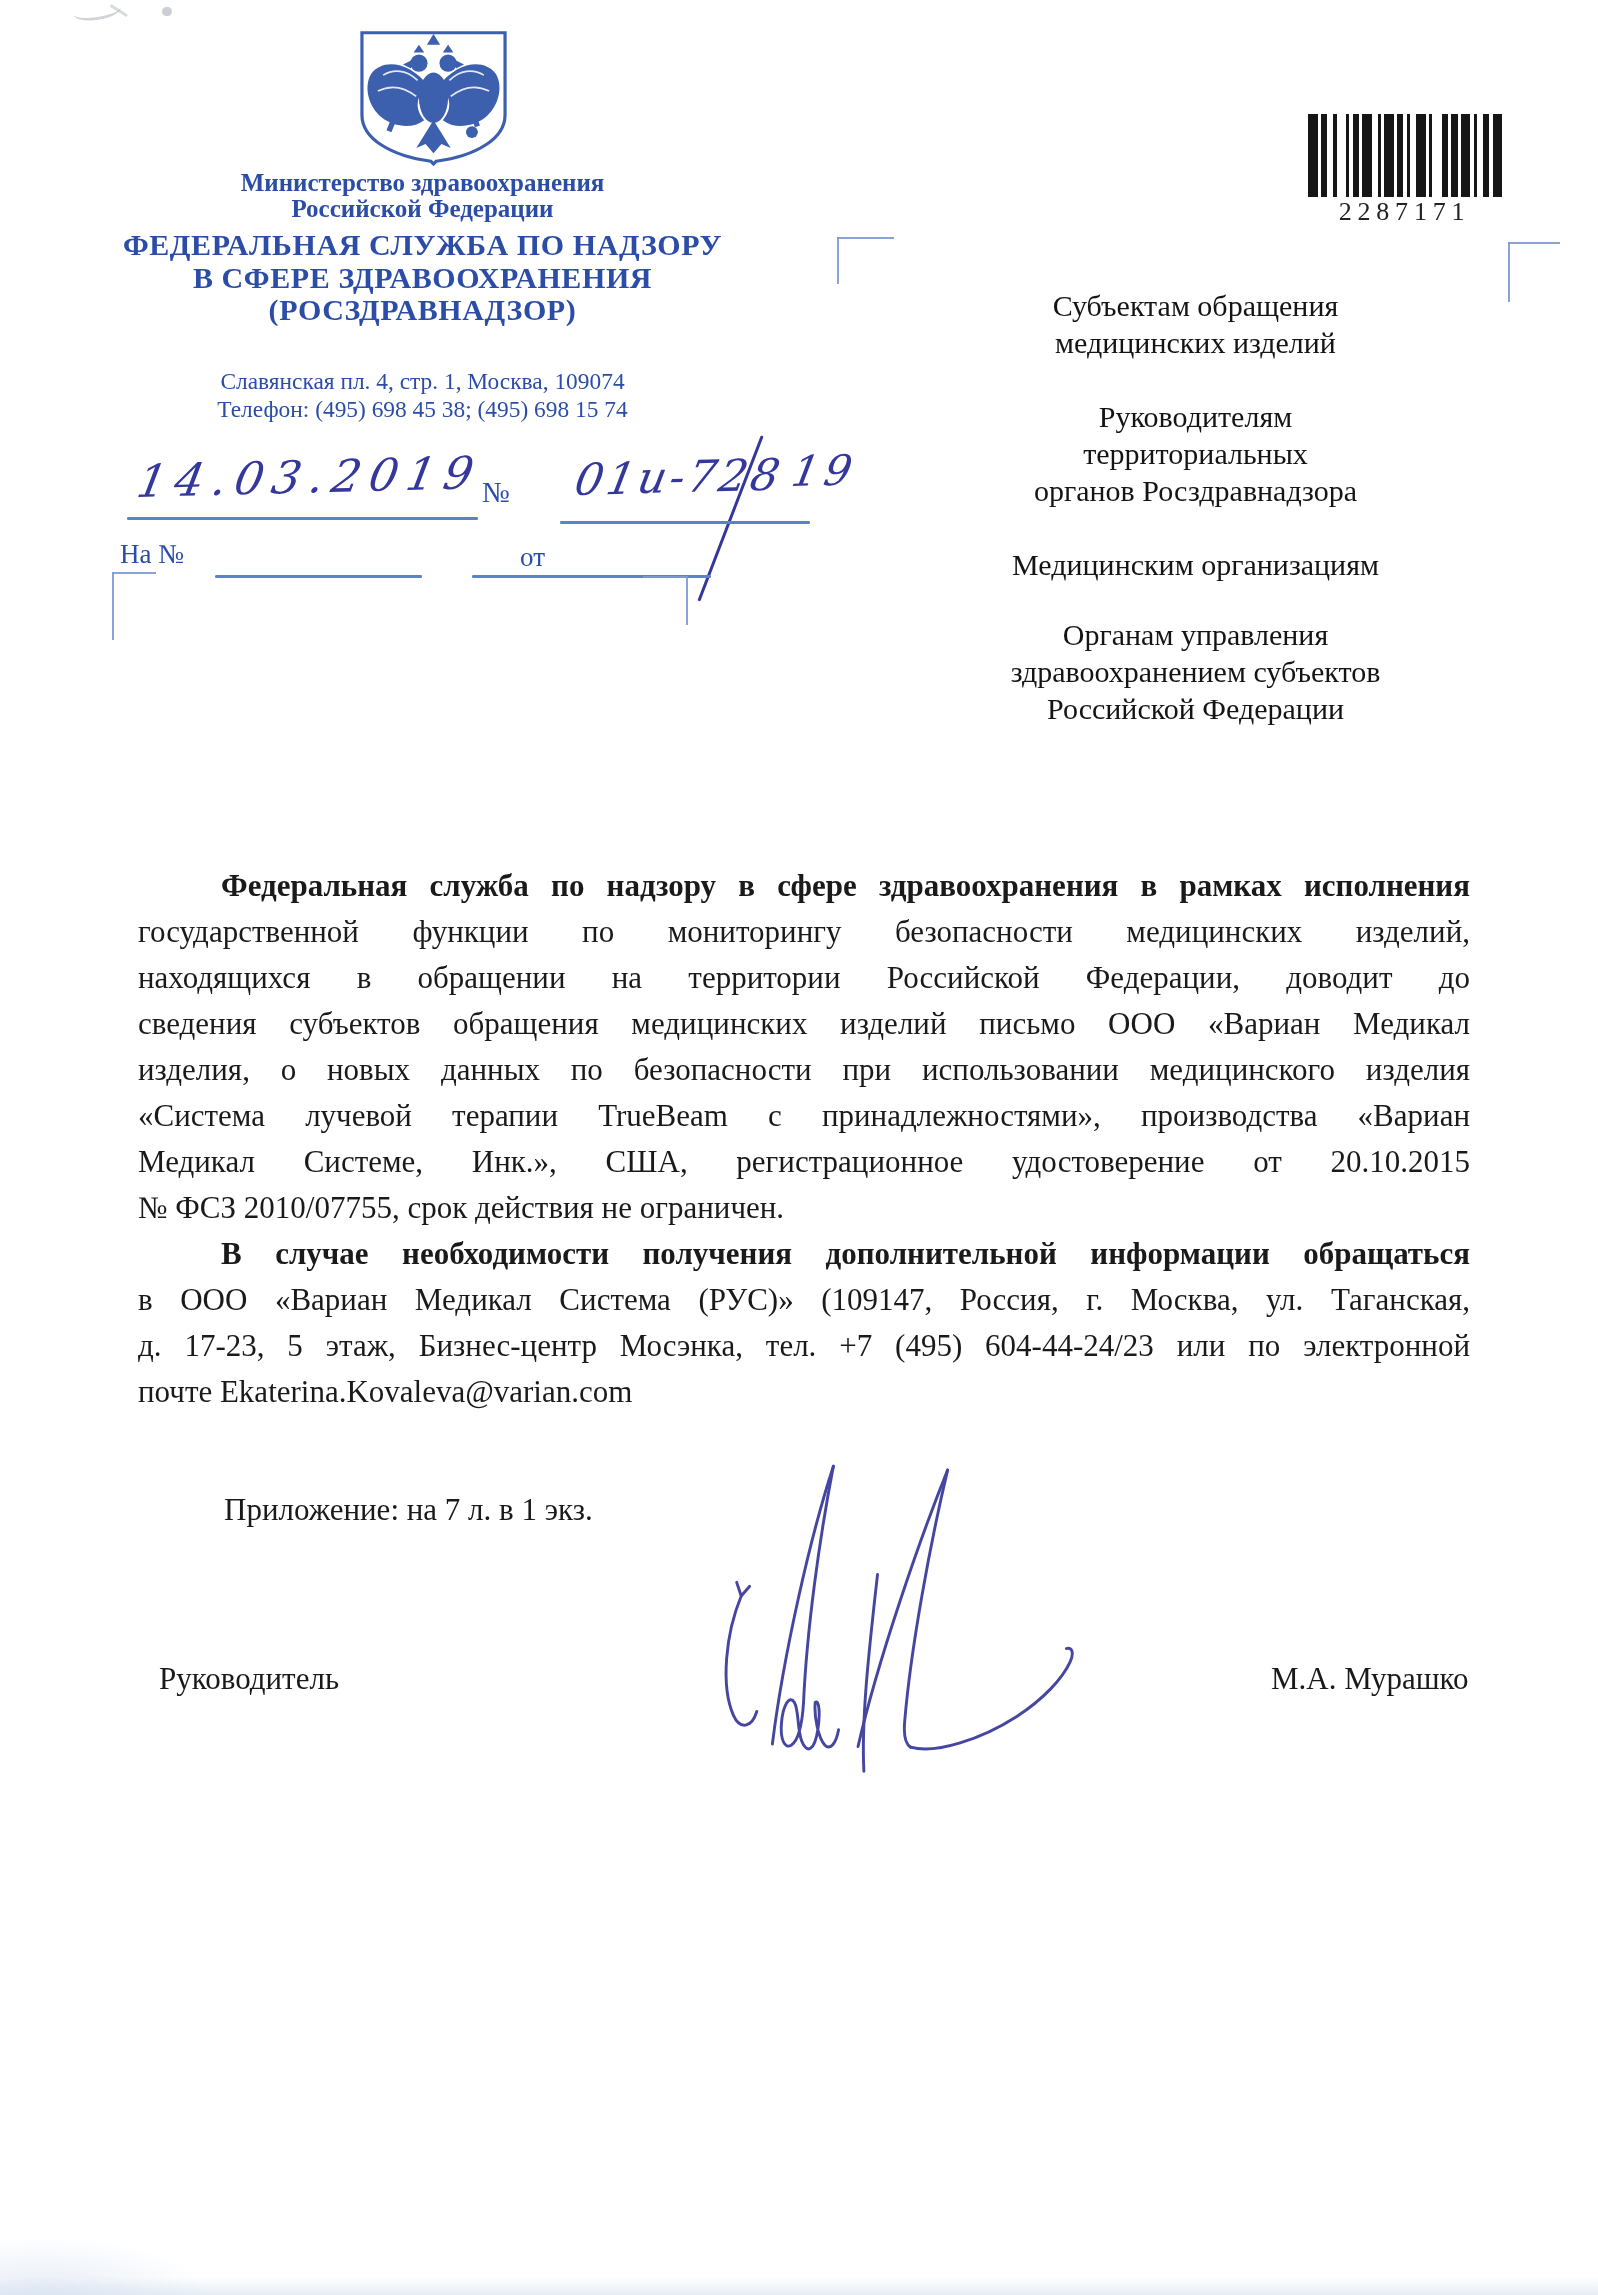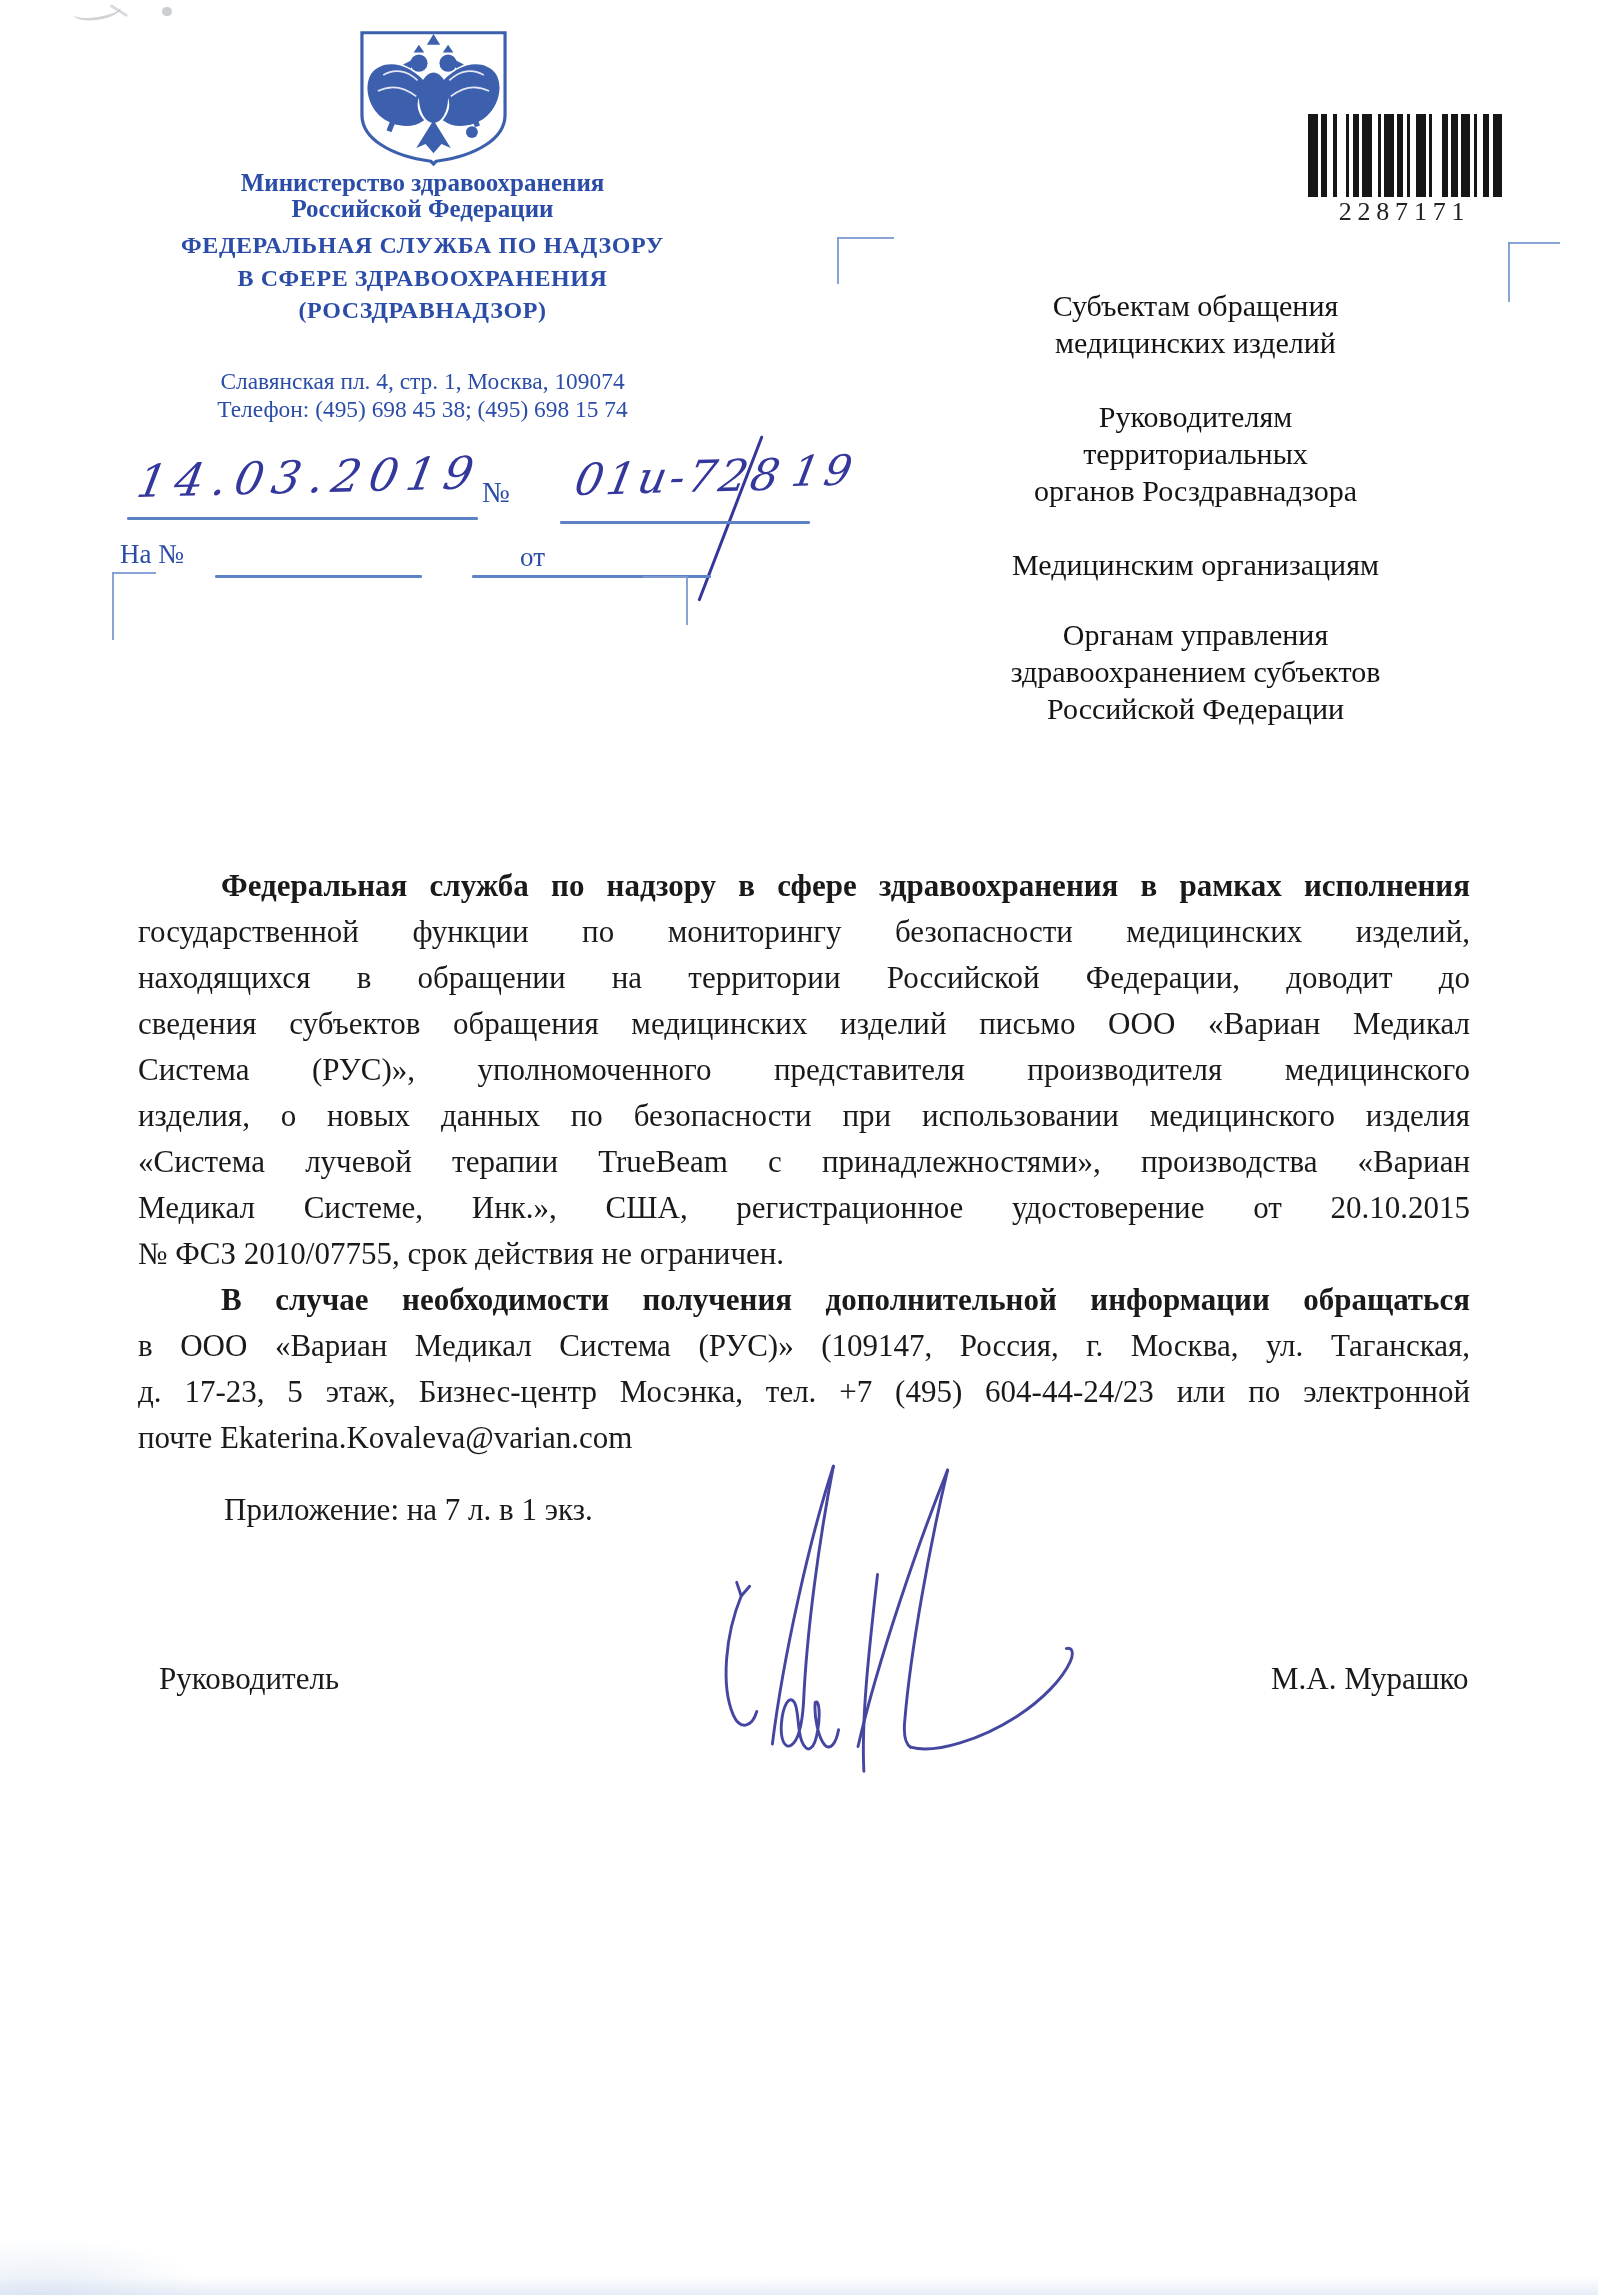--- a/index.html
+++ b/index.html
@@ -5,21 +5,21 @@
   html,body{margin:0;padding:0;background:#e9e9e9;}
   .page{
     position:relative;width:1598px;height:2295px;background:#ffffff;
     font-family:"Liberation Serif","DejaVu Serif",serif;overflow:hidden;
     --blue:#2b4da8;--ink:#34379b;--mark:#7d99d1;--black:#1a1a1a;
   }
   .abs{position:absolute;}
   
   .lh-center{left:114px;width:617px;text-align:center;color:var(--blue);white-space:pre-line;}
   .ministry{top:170px;font-size:25px;line-height:26px;font-weight:bold;}
-  .service{top:229px;font-size:24px;line-height:32.5px;font-weight:bold;letter-spacing:0.6px;}
+  .service{top:229px;font-size:30px;line-height:32.5px;font-weight:bold;letter-spacing:0.6px;}
   .address{top:367px;font-size:23.4px;line-height:28px;font-weight:normal;}
   
   .eagle{left:354px;top:27px;width:159px;height:140px;}
   
   .hand{font-family:"DejaVu Serif","Liberation Serif",serif;font-style:italic;color:var(--ink);
         transform:skewX(-12deg) rotate(-1.5deg);transform-origin:left bottom;}
   .date-hw{left:133px;top:455px;font-size:45px;letter-spacing:8.4px;}
   .num-sign{left:482px;top:476px;font-size:29px;color:var(--blue);}
   .num-hw{left:571px;top:454px;font-size:44px;letter-spacing:3.2px;}
   .num-year{left:788px;top:447px;font-size:42px;letter-spacing:5.2px;}
@@ -178,21 +178,20 @@
   <div class="abs rec" style="top:546px;">Медицинским организациям</div>
   <div class="abs rec" style="top:616px;">Органам управления
 здравоохранением субъектов
 Российской Федерации</div>
 
   <div class="abs body-block">
     <div class="bl indent">Федеральная служба по надзору в сфере здравоохранения в рамках исполнения</div>
     <div class="bl">государственной функции по мониторингу безопасности медицинских изделий,</div>
     <div class="bl">находящихся в обращении на территории Российской Федерации, доводит до</div>
     <div class="bl">сведения субъектов обращения медицинских изделий письмо ООО «Вариан Медикал</div>
-    <div class="bl">Система (РУС)», уполномоченного представителя производителя медицинского</div>
     <div class="bl">изделия, о новых данных по безопасности при использовании медицинского изделия</div>
     <div class="bl">«Система лучевой терапии TrueBeam с принадлежностями», производства «Вариан</div>
     <div class="bl">Медикал Системе, Инк.», США, регистрационное удостоверение от 20.10.2015</div>
     <div class="bl last">№ ФСЗ 2010/07755, срок действия не ограничен.</div>
     <div class="bl indent">В случае необходимости получения дополнительной информации обращаться</div>
     <div class="bl">в ООО «Вариан Медикал Система (РУС)» (109147, Россия, г. Москва, ул. Таганская,</div>
     <div class="bl">д. 17-23, 5 этаж, Бизнес-центр Мосэнка, тел. +7 (495) 604-44-24/23 или по электронной</div>
     <div class="bl last">почте Ekaterina.Kovaleva@varian.com</div>
   </div>
 

